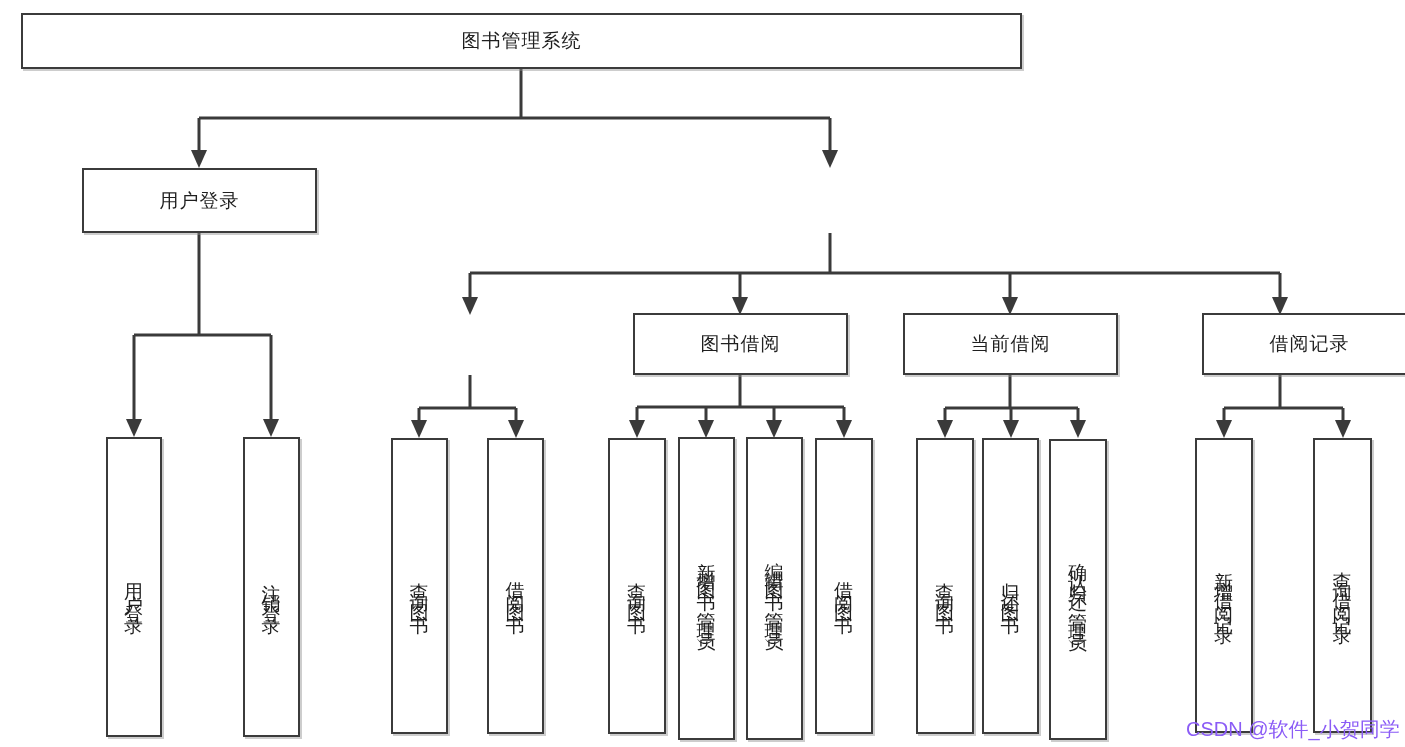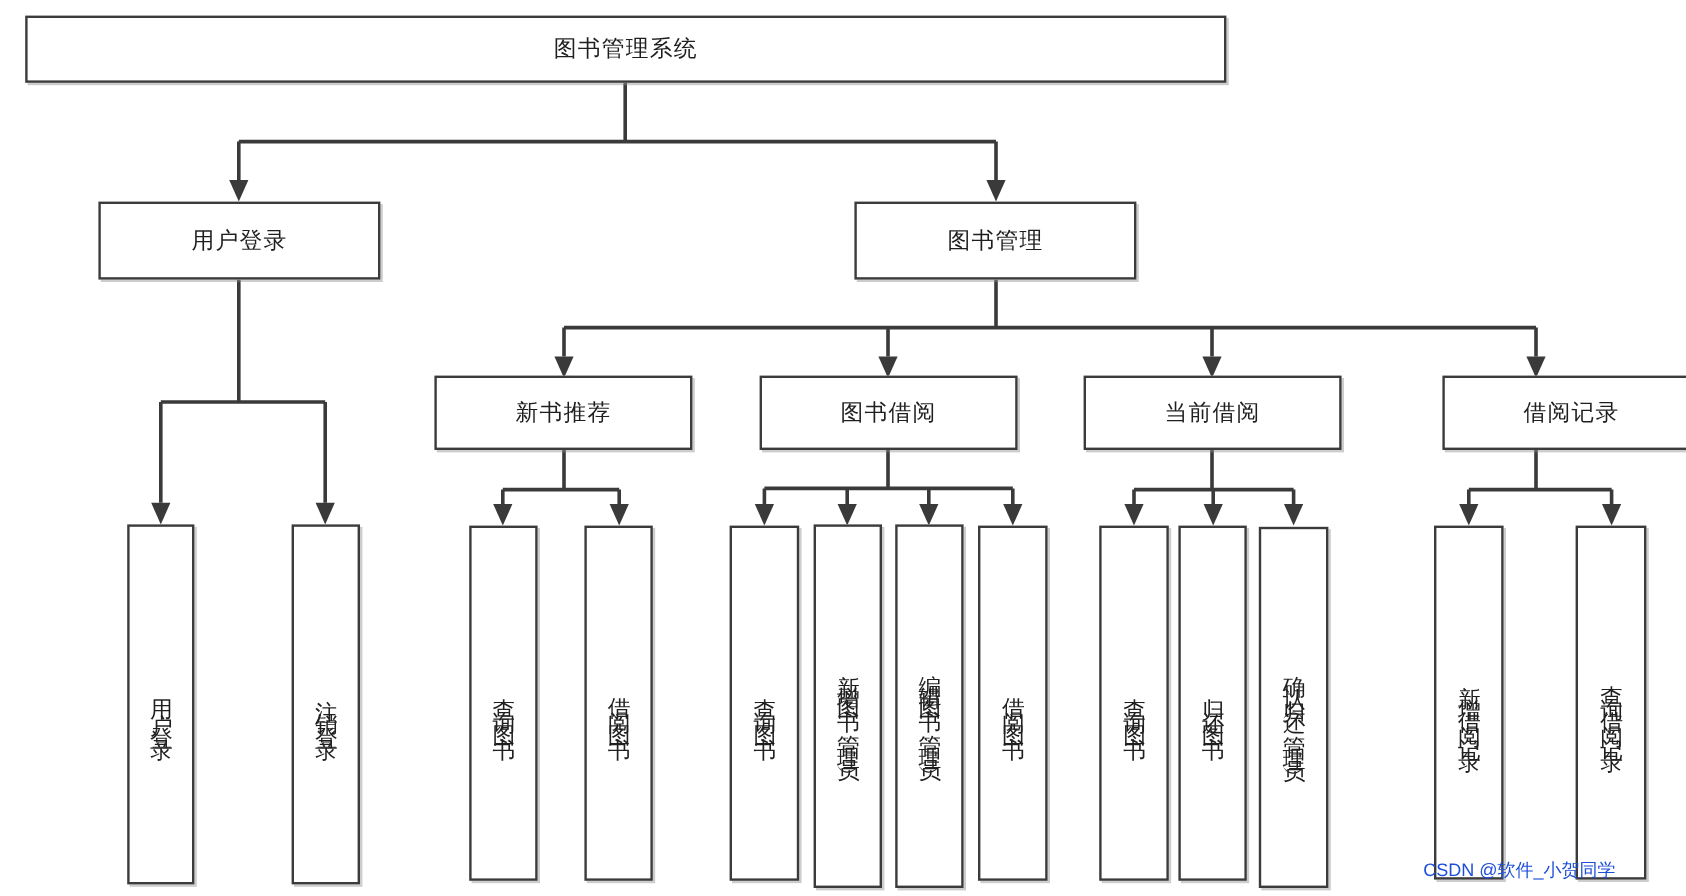--- a/index.html
+++ b/index.html
@@ -16,21 +16,21 @@
   }
   .hbox { font-size:19px; letter-spacing:1px; }
   .vbox {
     writing-mode:vertical-rl; text-orientation:mixed;
     font-size:19px; letter-spacing:11px; line-height:1;
     padding-top:6px;
   }
   .vbox.long { letter-spacing:10px; }
   .watermark {
     position:absolute; left:1186px; top:716px; width:210px;
-    color:#1d4ed8; font-size:15px; letter-spacing:0px; z-index:5;
+    color:#8b5cf6; font-size:20px; letter-spacing:0px; z-index:5;
     white-space:nowrap;
   }
 </style>
 </head>
 <body>
 
 <div class="canvas">
 
   <svg class="connectors" width="1405" height="747" viewBox="0 0 1405 747">
     <g stroke="#3a3a3a" stroke-width="3" fill="none">
@@ -61,26 +61,24 @@
       <polygon points="1003,420 1019,420 1011,438"></polygon>
       <polygon points="1070,420 1086,420 1078,438"></polygon>
       <polygon points="1216,420 1232,420 1224,438"></polygon>
       <polygon points="1335,420 1351,420 1343,438"></polygon>
     </g>
   </svg>
 
   <div class="node hbox" style="left:21px; top:13px; width:1001px; height:56px;">图书管理系统</div>
 
   <div class="node hbox" style="left:82px; top:168px; width:235px; height:65px;">用户登录</div>
-  <div class="node hbox" style="left:712px; top:168px; width:235px; height:65px;">图书管理</div>
 
   <div class="node vbox" style="left:106px; top:437px; width:56px; height:300px;">用户登录</div>
   <div class="node vbox" style="left:243px; top:437px; width:57px; height:300px;">注销登录</div>
 
-  <div class="node hbox" style="left:362px; top:313px; width:215px; height:62px;">新书推荐</div>
   <div class="node hbox" style="left:903px; top:313px; width:215px; height:62px;">当前借阅</div>
   <div class="node hbox" style="left:633px; top:313px; width:215px; height:62px;">图书借阅</div>
   <div class="node hbox" style="left:1173px; top:313px; width:215px; height:62px;margin-left:29px;">借阅记录</div>
 
   <div class="node vbox" style="left:391px; top:438px; width:57px; height:296px;">查询图书</div>
   <div class="node vbox" style="left:487px; top:438px; width:57px; height:296px;">借阅图书</div>
 
   <div class="node vbox" style="left:608px; top:438px; width:58px; height:296px;">查询图书</div>
   <div class="node vbox long" style="left:678px; top:437px; width:57px; height:303px;">新增图书（管理员）</div>
   <div class="node vbox long" style="left:746px; top:437px; width:57px; height:303px;">编辑图书（管理员）</div>

